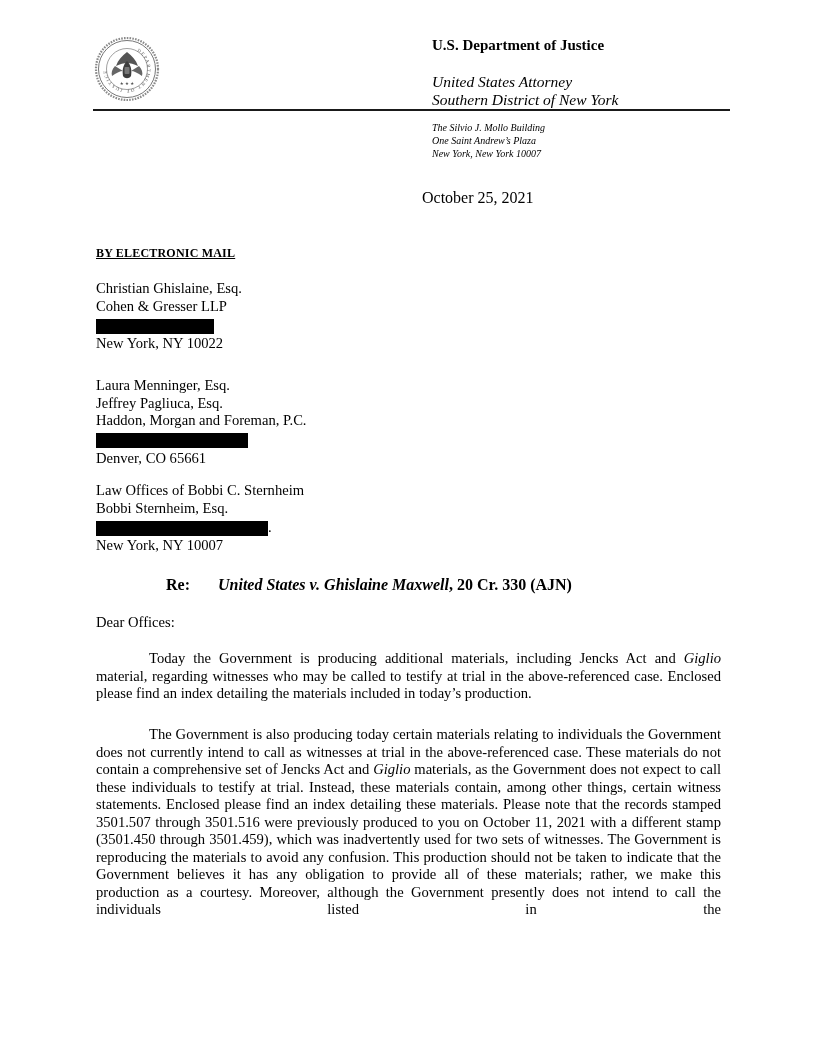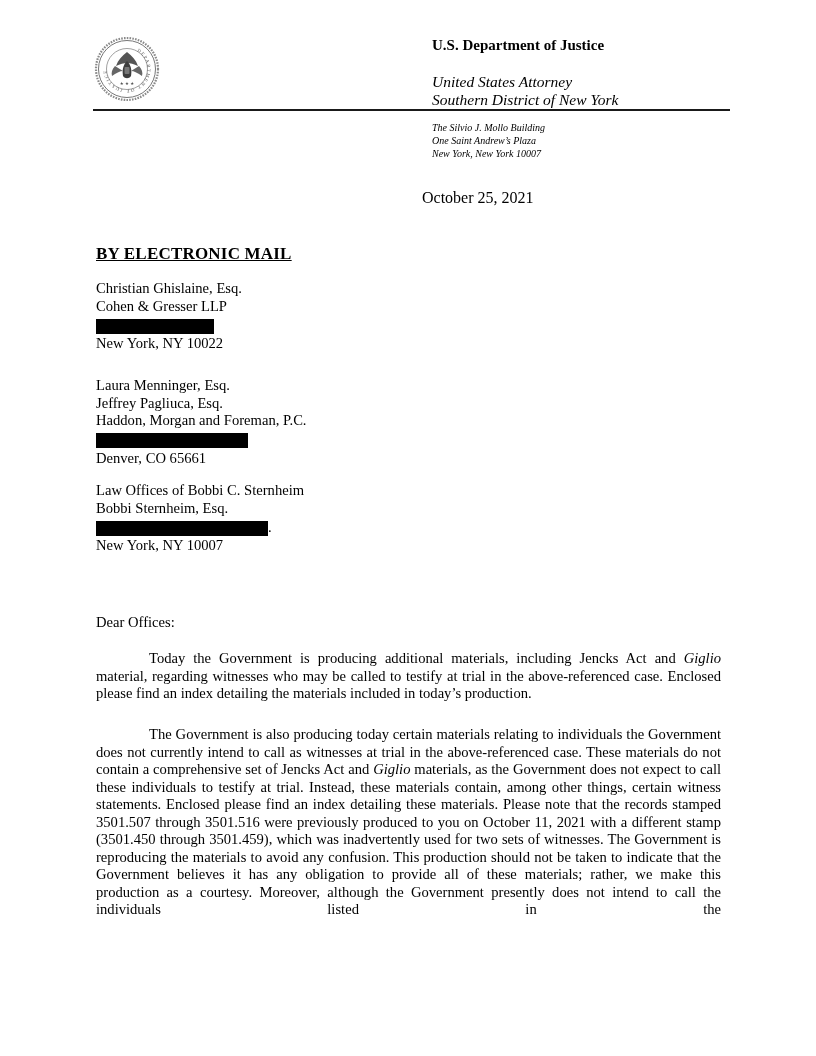--- a/index.html
+++ b/index.html
@@ -16,21 +16,21 @@
   .seal{position:absolute;left:94px;top:36px;width:66px;height:66px;}
   .hdr-right{position:absolute;left:432px;top:37px;width:300px;}
   .agency{font-weight:bold;font-size:15px;line-height:17px;}
   .office{margin-top:19px;font-style:italic;font-size:15.5px;line-height:18px;}
   .hdr-rule{position:absolute;left:93px;top:109px;width:637px;height:2px;background:#1a1a1a;}
   .hdr-addr{position:absolute;left:432px;top:121px;font-style:italic;font-size:10px;line-height:13px;font-weight:500;}
   .date-line{position:absolute;left:422px;top:189px;font-size:16px;}
   
   .body-col{position:absolute;left:96px;top:0;width:625px;font-size:14.6px;line-height:17.5px;}
   .abs{position:absolute;left:0;}
-  .delivery{top:245px;font-weight:bold;text-decoration:underline;font-size:17px;letter-spacing:.2px;}
+  .delivery{top:245px;font-weight:bold;text-decoration:underline;font-size:12px;letter-spacing:.2px;}
   .blk1{top:280px;}
   .blk2{top:377px;}
   .blk3{top:482px;}
   .addr-line{white-space:nowrap;}
   .redaction{background:#000;height:15px;margin:2px 0 3px 0;display:inline-block;vertical-align:middle;}
   .bar-row{line-height:20px;height:20px;}
   .bar-1{width:118px;}
   .bar-2{width:152px;}
   .bar-3{width:172px;}
   .re-row{top:576px;left:96px;padding-left:70px;font-weight:bold;white-space:nowrap;}
@@ -108,20 +108,23 @@
 
     <div class="abs blk3">
       <div class="addr-line">Law Offices of Bobbi C. Sternheim</div>
       <div class="addr-line">Bobbi Sternheim, Esq.</div>
       <div class="bar-row"><span class="redaction bar-3"></span><span>.</span></div>
       <div class="addr-line">New York, NY 10007</div>
     </div>
 
   </div>
 
+  <div class="abs re-row">
+    <span class="re-label">Re:</span><span class="case-name">United States v. Ghislaine Maxwell</span><span>, 20 Cr. 330 (AJN)</span>
+  </div>
 
   <div class="abs salutation body-col" style="top:614px;left:96px;width:625px;">Dear Offices:</div>
 
   <p class="abs para para1 body-col" style="top:650px;left:96px;">
     <span>Today the Government is producing additional materials, including Jencks Act and </span><span class="ital">Giglio</span><span> material, regarding witnesses who may be called to testify at trial in the above-referenced case.  Enclosed please find an index detailing the materials included in today’s production.</span>
   </p>
 
   <p class="abs para para2 body-col" style="top:726px;left:96px;">
     <span>The Government is also producing today certain materials relating to individuals the Government does not currently intend to call as witnesses at trial in the above-referenced case.  These materials do not contain a comprehensive set of Jencks Act and </span><span class="ital">Giglio</span><span> materials, as the Government does not expect to call these individuals to testify at trial.  Instead, these materials contain, among other things, certain witness statements.  Enclosed please find an index detailing these materials.  Please note that the records stamped 3501.507 through 3501.516 were previously produced to you on October 11, 2021 with a different stamp (3501.450 through 3501.459), which was inadvertently used for two sets of witnesses.  The Government is reproducing the materials to avoid any confusion.  This production should not be taken to indicate that the Government believes it has any obligation to provide all of these materials; rather, we make this production as a courtesy.  Moreover, although the Government presently does not intend to call the individuals listed in the</span>
   </p>

